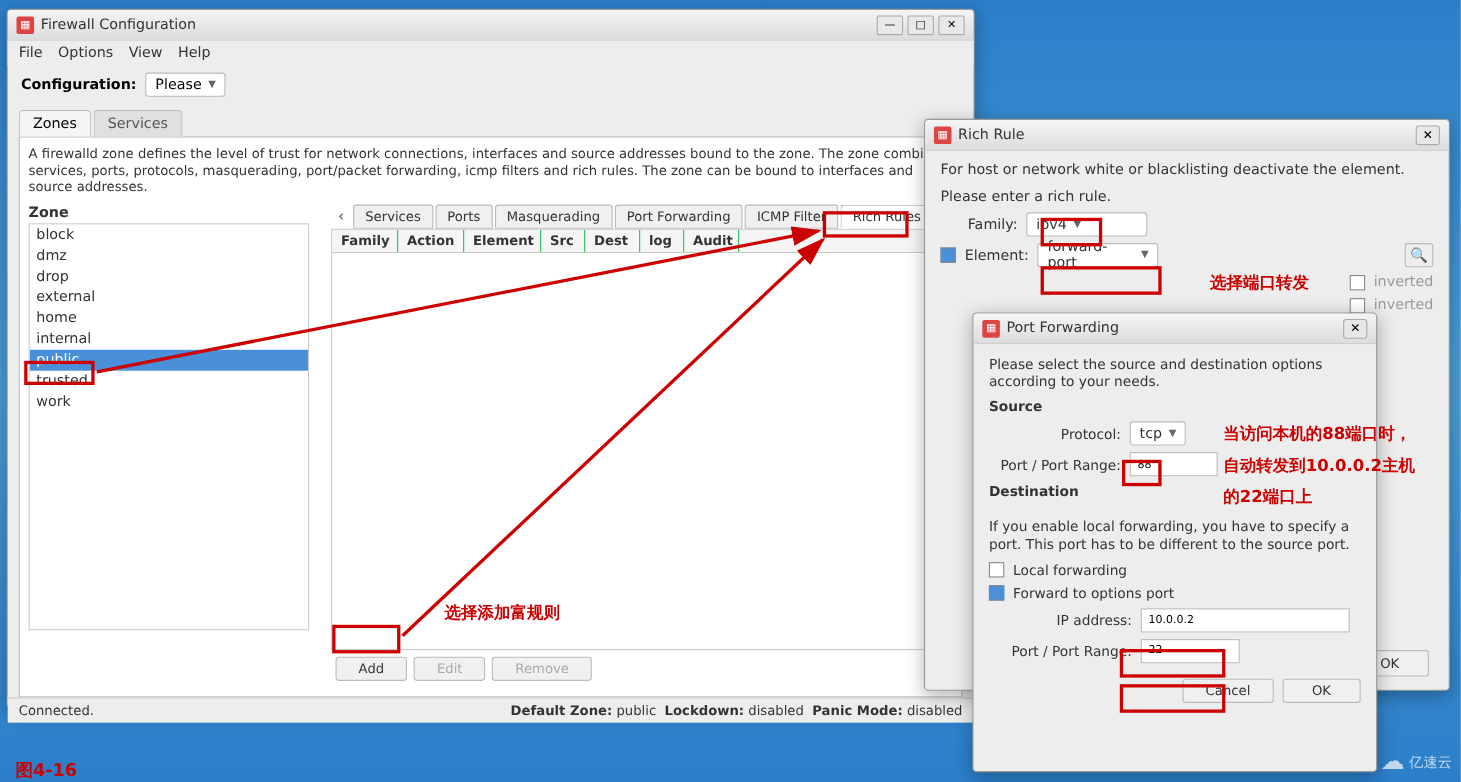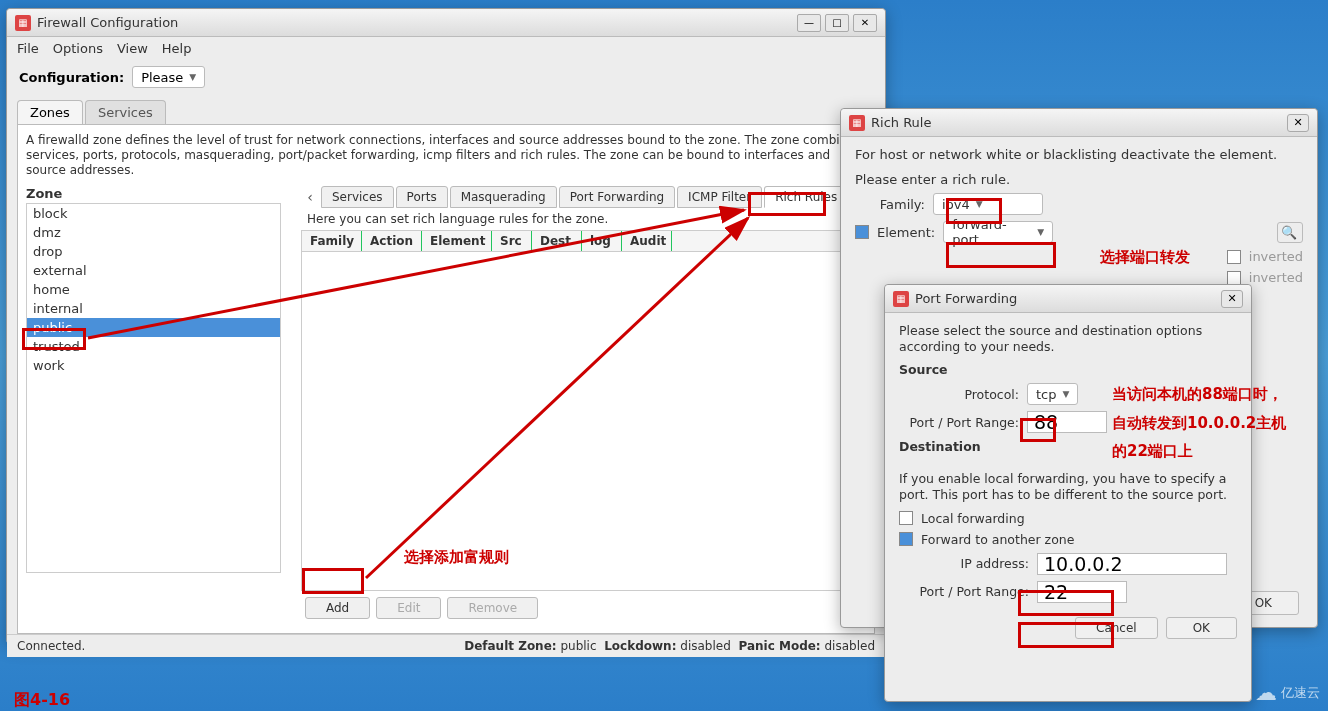--- a/index.html
+++ b/index.html
@@ -49,21 +49,21 @@
 
 .statusbar { display: flex; padding: 4px 10px; font-size: 12px; color: #333; border-top: 1px solid #ccc; background: #ededed; }
 .statusbar .k { font-weight: bold; }
 
 
 .dialog-body { padding: 10px 14px; font-size: 13px; color: #333; }
 .frow { display: flex; align-items: center; gap: 8px; margin: 6px 0; }
 .flabel { width: 70px; text-align: right; }
 .checkbox { width: 14px; height: 14px; border: 1px solid #888; background: #fff; display: inline-block; }
 .checkbox.checked { background: #4a90d9; }
-.input { border: 1px solid #bbb; background: #fff; padding: 2px 6px; font-size: 19px; height: 22px; }
+.input { border: 1px solid #bbb; background: #fff; padding: 2px 6px; font-size: 10px; height: 22px; }
 
 
 .hl { position: absolute; border: 3px solid #c00; pointer-events: none; }
 .anno { position: absolute; color: #c00; font-weight: bold; font-size: 15px; pointer-events: none; }
 .arrow { position: absolute; pointer-events: none; }
 
 .close-x { width: 22px; height: 18px; border: 1px solid #aaa; background: #e8e8e8; border-radius: 3px; display: flex; align-items: center; justify-content: center; font-size: 11px; cursor: pointer; }
 
 .watermark { position: absolute; right: 8px; bottom: 6px; color: #fff; opacity: 0.7; font-size: 13px; display: flex; align-items: center; gap: 4px; }
 .watermark .cloud { font-size: 22px; }
@@ -122,21 +122,20 @@
         <div class="right-pane">
           <div class="subtabs">
             <div class="nav-arrow">‹</div>
             <div class="subtab">Services</div>
             <div class="subtab">Ports</div>
             <div class="subtab">Masquerading</div>
             <div class="subtab">Port Forwarding</div>
             <div class="subtab">ICMP Filter</div>
             <div class="subtab active">Rich Rules</div>
           </div>
-          <div class="rules-hint">Here you can set rich language rules for the zone.</div>
           <div class="rules-area">
             <div class="rules-table-head">
               <span style="width:60px">Family</span>
               <span style="width:60px">Action</span>
               <span style="width:70px">Element</span>
               <span style="width:40px">Src</span>
               <span style="width:50px">Dest</span>
               <span style="width:40px">log</span>
               <span style="width:50px">Audit</span>
             </div>
@@ -225,21 +224,21 @@
       <input class="input" style="width: 80px;" value="88">
     </div>
     <b>Destination</b>
     <div style="line-height:1.25; margin:17px 0 8px 0;">If you enable local forwarding, you have to specify a port. This port has to be different to the source port.</div>
     <div class="frow">
       <span class="checkbox"></span>
       <span>Local forwarding</span>
     </div>
     <div class="frow">
       <span class="checkbox checked"></span>
-      <span>Forward to another zone</span>
+      <span>Forward to options port</span>
     </div>
     <div class="frow">
       <span style="width:130px; text-align:right;">IP address:</span>
       <input class="input" style="width: 190px;" value="10.0.0.2">
     </div>
     <div class="frow">
       <span style="width:130px; text-align:right;">Port / Port Range:</span>
       <input class="input" style="width: 90px;" value="22">
     </div>
     <div class="frow" style="justify-content:flex-end; margin-top:14px;">

